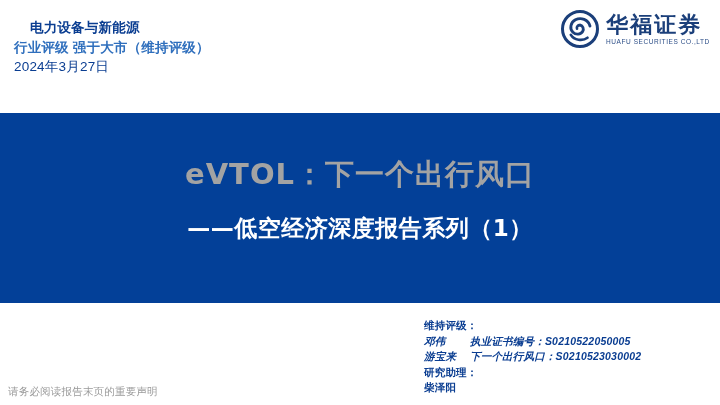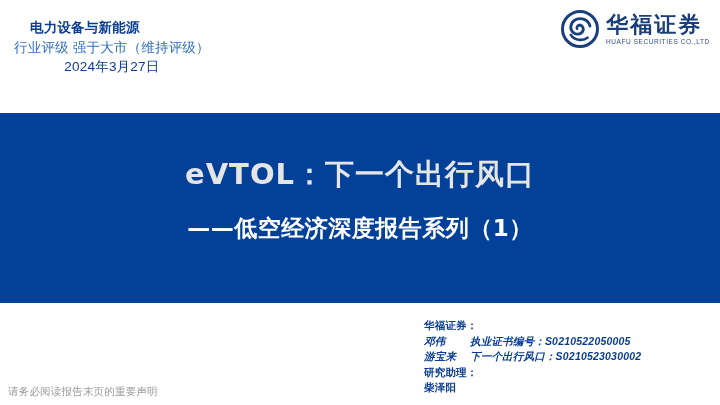--- a/index.html
+++ b/index.html
@@ -44,33 +44,32 @@
     font-size: 13.5px;
     font-weight: bold;
     color: #0a3d91;
     letter-spacing: 0.2px;
     white-space: nowrap;
     padding-left: 16px;
   }
 
   .meta-rating {
     font-size: 13.5px;
-    font-weight: normal;
+    font-weight: bold;
     color: #2f6fbd;
     letter-spacing: 0.2px;
     white-space: nowrap;
   }
 
   .meta-date {
     font-size: 13.5px;
     font-weight: normal;
     color: #0a3d91;
     letter-spacing: 0.2px;
     white-space: nowrap;
-    text-align: center;
   }
 
   
   .logo {
     position: absolute;
     right: 12px;
     top: 9px;
     display: flex;
     align-items: center;
     gap: 6px;
@@ -120,21 +119,21 @@
     height: 190px;
     background: #034098;
   }
 
   .banner-title {
     position: absolute;
     left: 0;
     right: 0;
     top: 42px;
     text-align: center;
-    color: #e5e5e5;
+    color: #a3a3a3;
     font-size: 29px;
     font-weight: bold;
     letter-spacing: 1px;
     font-family: "DejaVu Sans", "Liberation Sans", sans-serif;
     white-space: nowrap;
   }
 
   .banner-subtitle {
     position: absolute;
     left: 0;
@@ -229,21 +228,21 @@
     </div>
 
   </div>
 
   <div class="banner">
     <div class="banner-title">eVTOL：下一个出行风口</div>
     <div class="banner-subtitle">——低空经济深度报告系列（1）</div>
   </div>
 
   <div class="analysts">
-    <div class="analyst-heading">华福证券：</div>
+    <div class="analyst-heading">维持评级：</div>
 
     <div class="analyst-row">
       <span class="analyst-name">邓伟</span>
       <span class="analyst-cert">执业证书编号：S0210522050005</span>
     </div>
 
     <div class="analyst-row">
       <span class="analyst-name">游宝来</span>
       <span class="analyst-cert">下一个出行风口：S0210523030002</span>
     </div>

